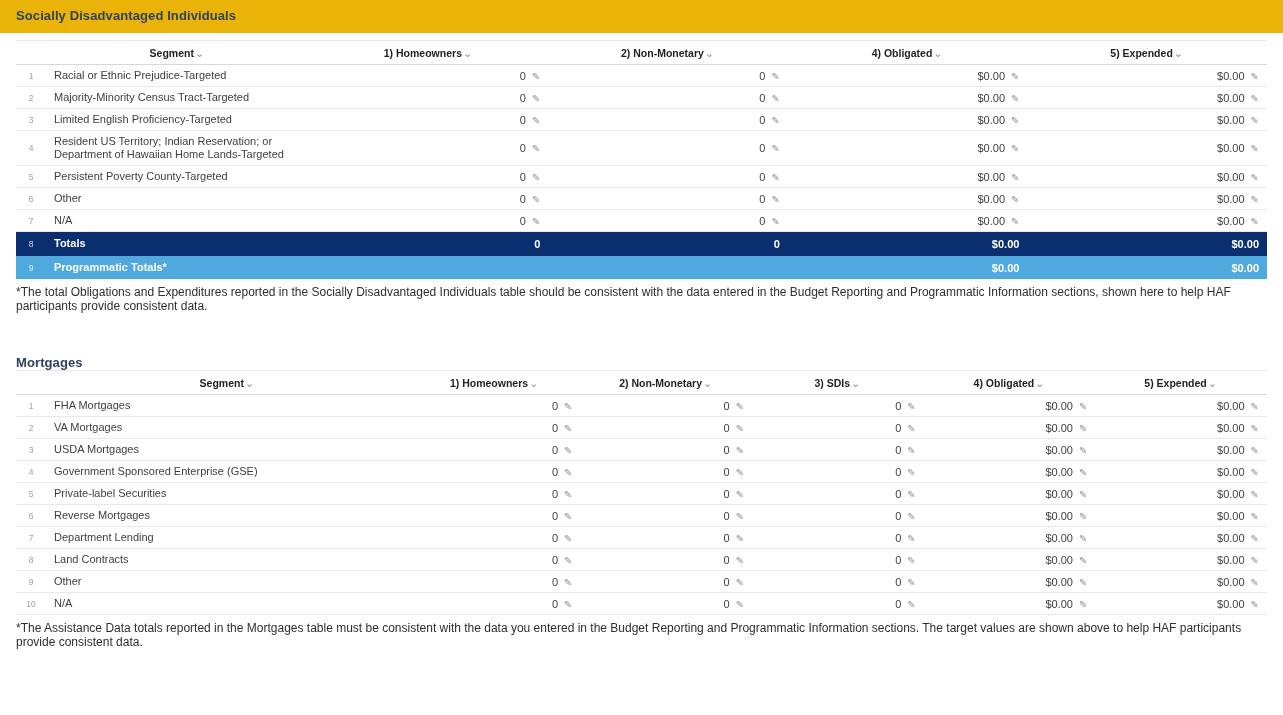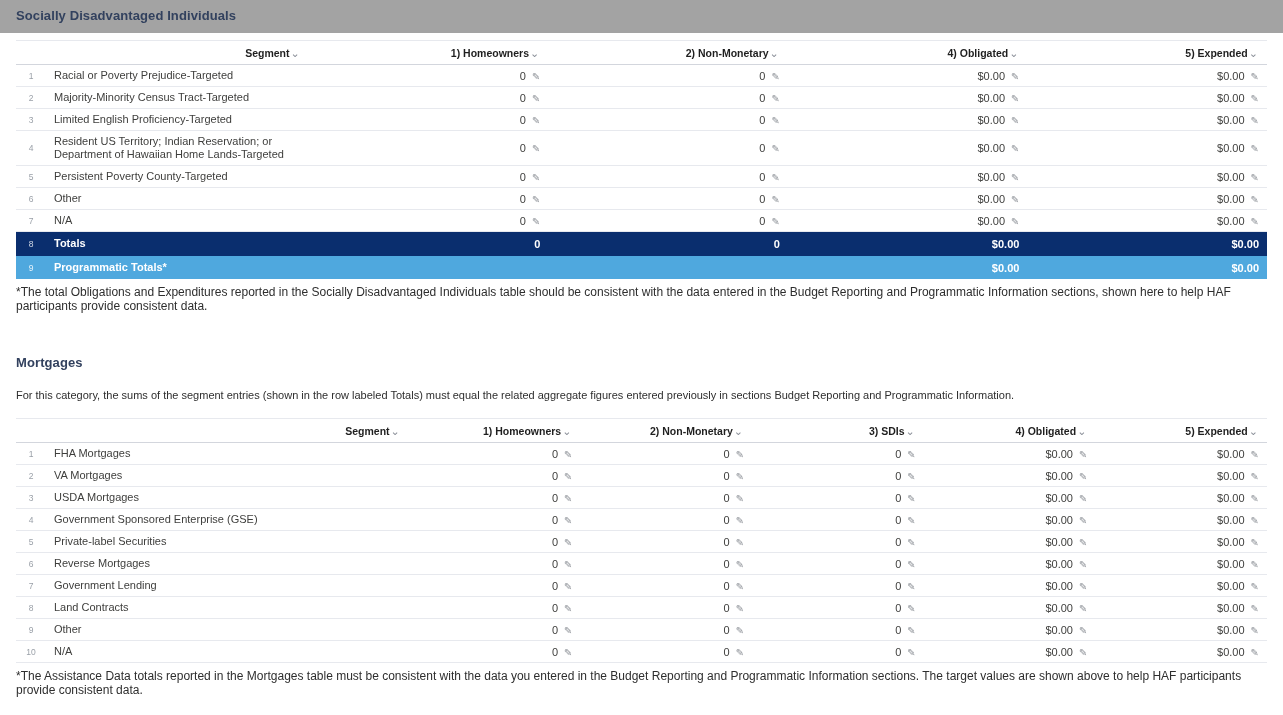--- a/index.html
+++ b/index.html
@@ -3,32 +3,32 @@
 <meta charset="utf-8">
 <style>
   * { margin:0; padding:0; box-sizing:border-box; }
   html, body { background:#ffffff; }
   body {
     width:1283px; min-height:715px;
     font-family:"Liberation Sans","DejaVu Sans",sans-serif;
     color:#3e3e3c;
     -webkit-font-smoothing:antialiased;
   }
-  .title-bar { background:#a3a3a3; padding:8px 16px 10px; }
+  .title-bar { background:#eab308; padding:8px 16px 10px; }
   .section-title { font-size:13px; font-weight:600; color:#32415e; letter-spacing:.1px; }
   .content { padding:7px 16px 12px; }
 
   table.report-table { width:100%; border-collapse:collapse; table-layout:fixed; background:#fff; }
   .report-table thead th {
     font-size:10.5px; font-weight:700; color:#1f1f1f;
     padding:6px 8px 5px; text-align:left;
     border-top:1px solid #e7e9ee; border-bottom:1px solid #d3d6dd;
     vertical-align:middle;
   }
-  .th-inner { display:flex; align-items:center; justify-content:flex-end; }
+  .th-inner { display:flex; align-items:center; justify-content:center; }
   .chev { color:#8a8f98; font-size:11px; line-height:9px; cursor:pointer; padding:0 1px; font-weight:400; }
   .report-table td { font-size:11px; padding:4px 8px; border-bottom:1px solid #e7e9ee; vertical-align:middle; }
   td.td-num, th.th-num { text-align:center; font-size:8.5px; color:#9aa0a8; padding-left:2px; padding-right:2px; }
   td.td-seg { color:#3e3e3c; line-height:13px; }
   td.td-val { text-align:right; white-space:nowrap; }
   .val { color:#3e3e3c; }
   .pencil { color:#8f9399; font-size:10px; margin-left:6px; cursor:pointer; }
 
   tr.row-totals td { background:var(--navy,#0a2e6e); color:#ffffff; font-weight:700; border-bottom:1px solid var(--navy,#0a2e6e); }
   tr.row-totals td.td-num { color:rgba(255,255,255,.8); font-weight:400; }
@@ -89,21 +89,21 @@
             <div class="th-inner">
               <span class="th-label">5) Expended</span>
               <span class="chev">⌄</span>
             </div>
           </th>
         </tr>
       </thead>
       <tbody>
         <tr class="data-row">
           <td class="td-num">1</td>
-          <td class="td-seg">Racial or Poverty Prejudice-Targeted</td>
+          <td class="td-seg">Racial or Ethnic Prejudice-Targeted</td>
           <td class="td-val"><span class="val">0</span><span class="pencil">✎</span></td>
           <td class="td-val"><span class="val">0</span><span class="pencil">✎</span></td>
           <td class="td-val"><span class="val">$0.00</span><span class="pencil">✎</span></td>
           <td class="td-val"><span class="val">$0.00</span><span class="pencil">✎</span></td>
         </tr>
         <tr class="data-row">
           <td class="td-num">2</td>
           <td class="td-seg">Majority-Minority Census Tract-Targeted</td>
           <td class="td-val"><span class="val">0</span><span class="pencil">✎</span></td>
           <td class="td-val"><span class="val">0</span><span class="pencil">✎</span></td>
@@ -164,21 +164,20 @@
           <td class="td-val"></td>
           <td class="td-val"></td>
           <td class="td-val">$0.00</td>
           <td class="td-val">$0.00</td>
         </tr>
       </tbody>
     </table>
   <p class="footnote">*The total Obligations and Expenditures reported in the Socially Disadvantaged Individuals table should be consistent with the data entered in the Budget Reporting and Programmatic Information sections, shown here to help HAF participants provide consistent data.</p>
 
   <h2 class="section-title mortgages-title">Mortgages</h2>
-  <p class="intro">For this category, the sums of the segment entries (shown in the row labeled Totals) must equal the related aggregate figures entered previously in sections Budget Reporting and Programmatic Information.</p>
 
   <table id="table-mortgages" class="report-table">
       <colgroup>
         <col style="width: 30px;">
         <col style="width: 29%;">
         <col>
         <col>
         <col>
         <col>
         <col>
@@ -274,21 +273,21 @@
           <td class="td-num">6</td>
           <td class="td-seg">Reverse Mortgages</td>
           <td class="td-val"><span class="val">0</span><span class="pencil">✎</span></td>
           <td class="td-val"><span class="val">0</span><span class="pencil">✎</span></td>
           <td class="td-val"><span class="val">0</span><span class="pencil">✎</span></td>
           <td class="td-val"><span class="val">$0.00</span><span class="pencil">✎</span></td>
           <td class="td-val"><span class="val">$0.00</span><span class="pencil">✎</span></td>
         </tr>
         <tr class="data-row">
           <td class="td-num">7</td>
-          <td class="td-seg">Government Lending</td>
+          <td class="td-seg">Department Lending</td>
           <td class="td-val"><span class="val">0</span><span class="pencil">✎</span></td>
           <td class="td-val"><span class="val">0</span><span class="pencil">✎</span></td>
           <td class="td-val"><span class="val">0</span><span class="pencil">✎</span></td>
           <td class="td-val"><span class="val">$0.00</span><span class="pencil">✎</span></td>
           <td class="td-val"><span class="val">$0.00</span><span class="pencil">✎</span></td>
         </tr>
         <tr class="data-row">
           <td class="td-num">8</td>
           <td class="td-seg">Land Contracts</td>
           <td class="td-val"><span class="val">0</span><span class="pencil">✎</span></td>

